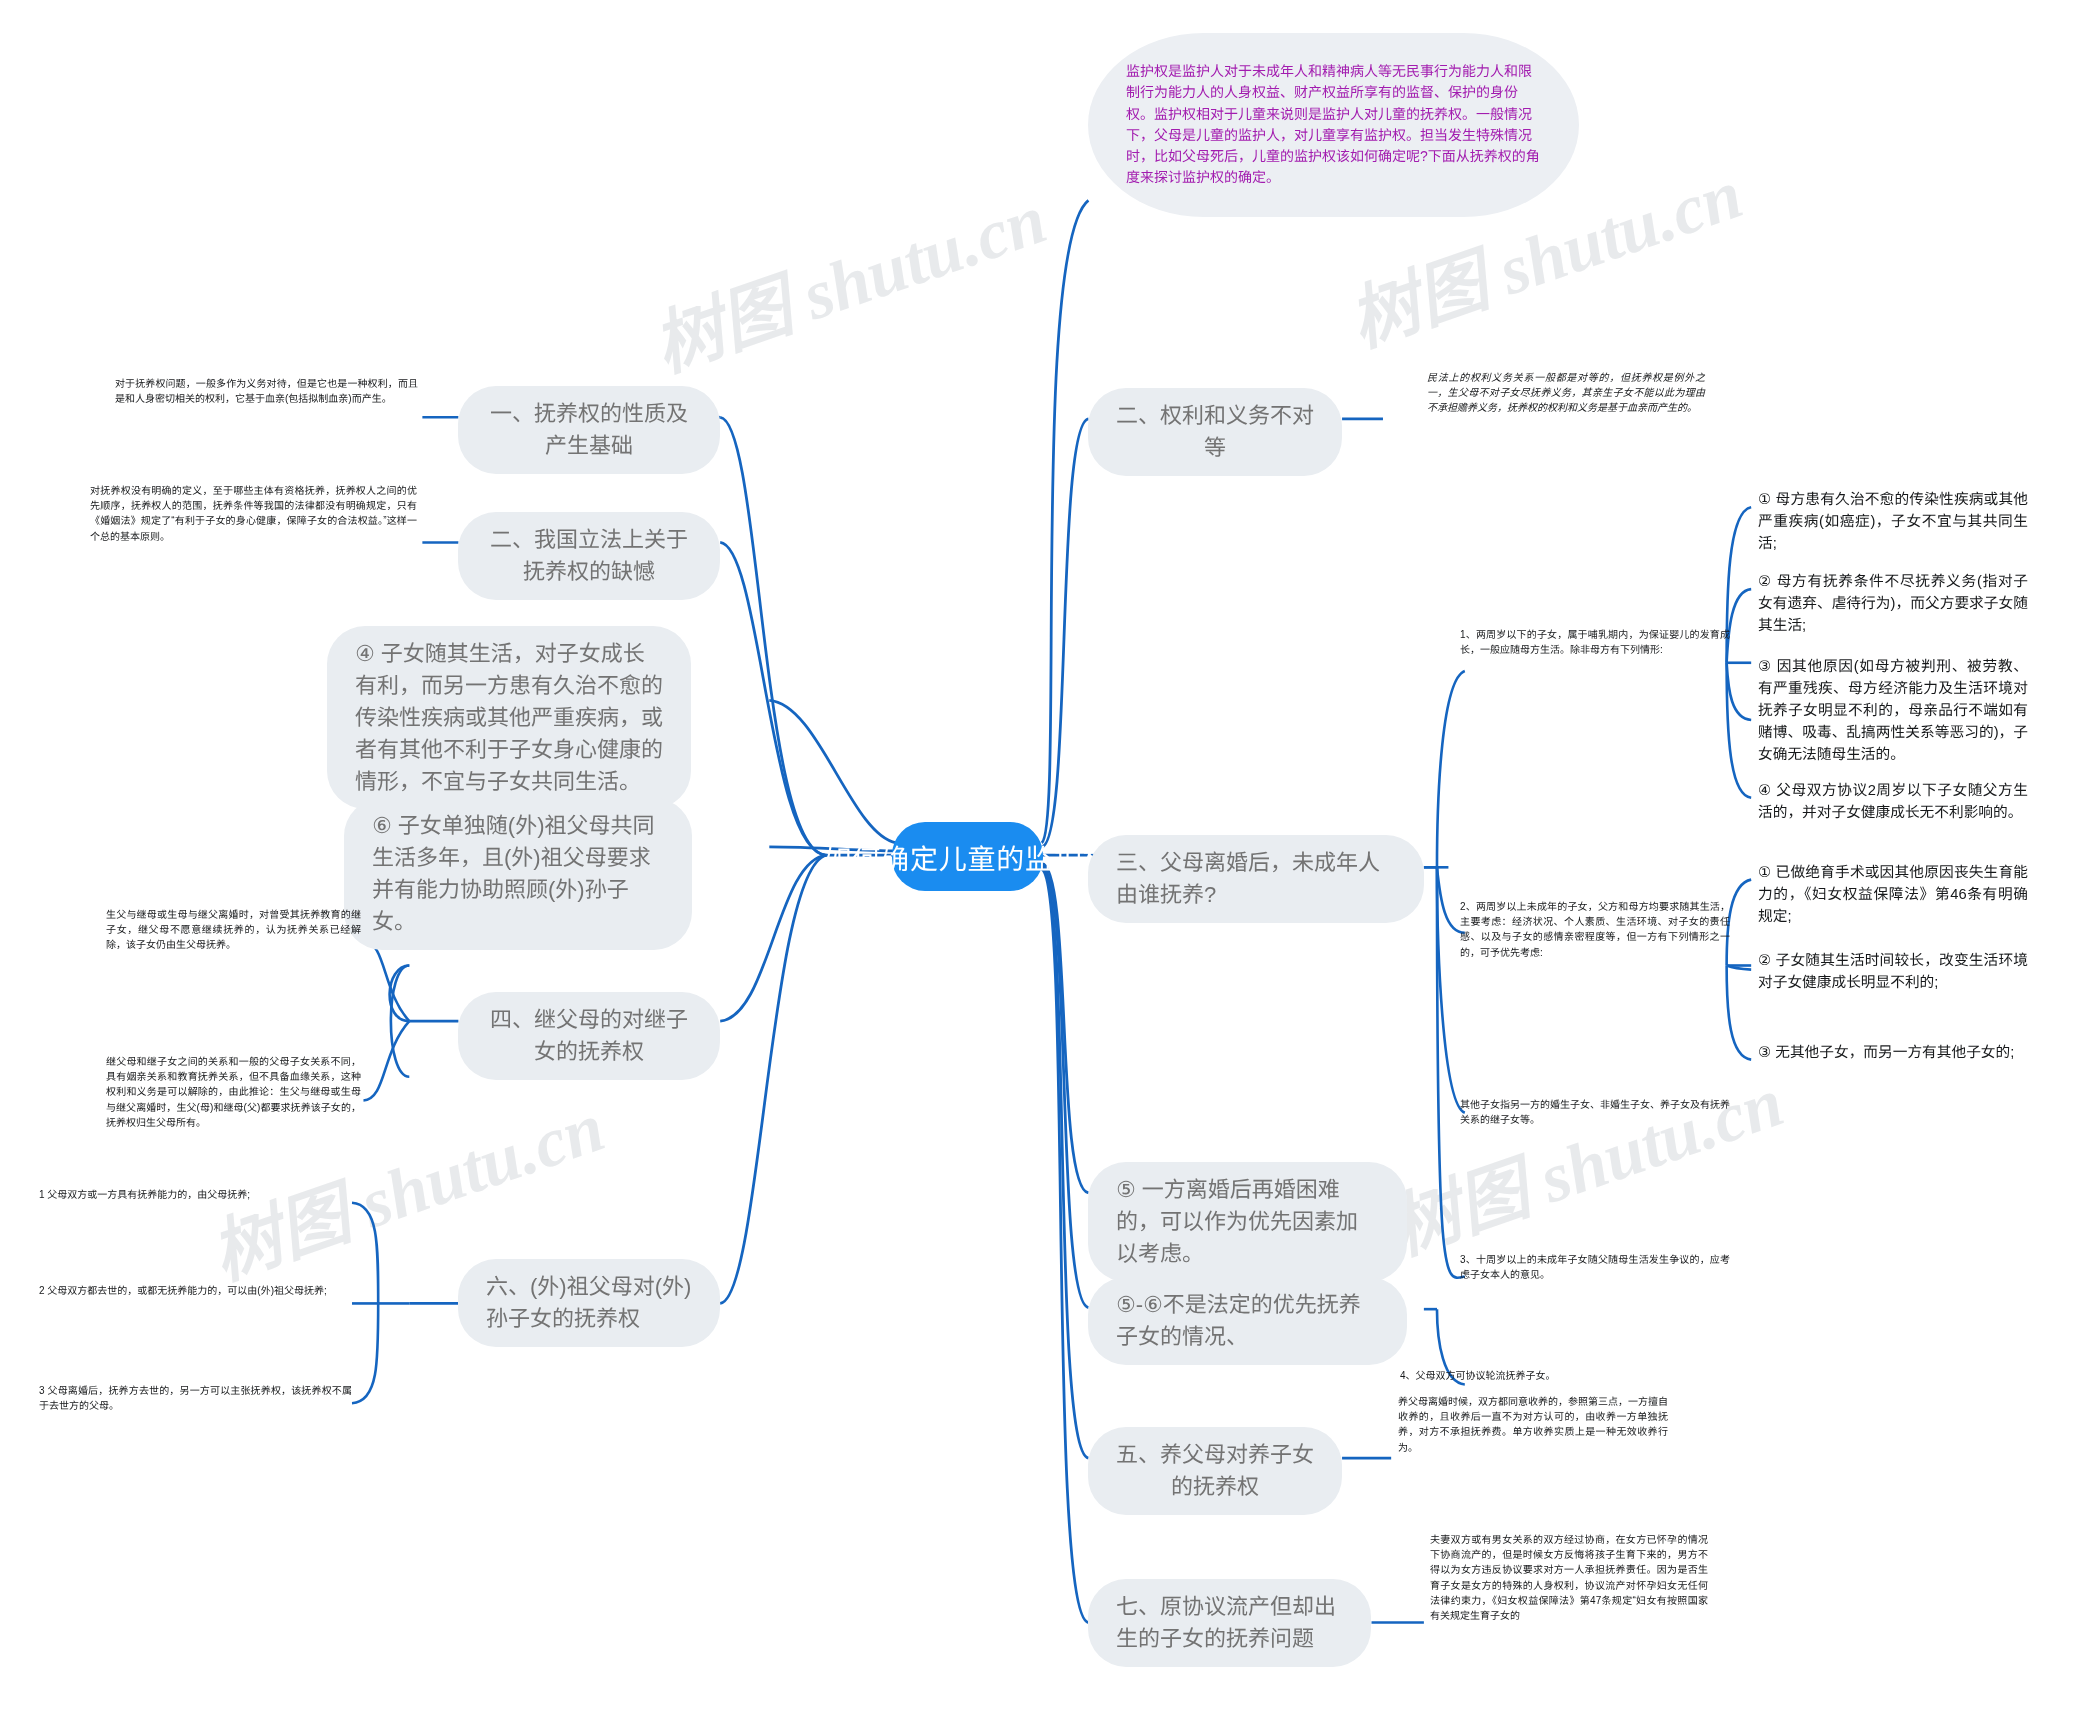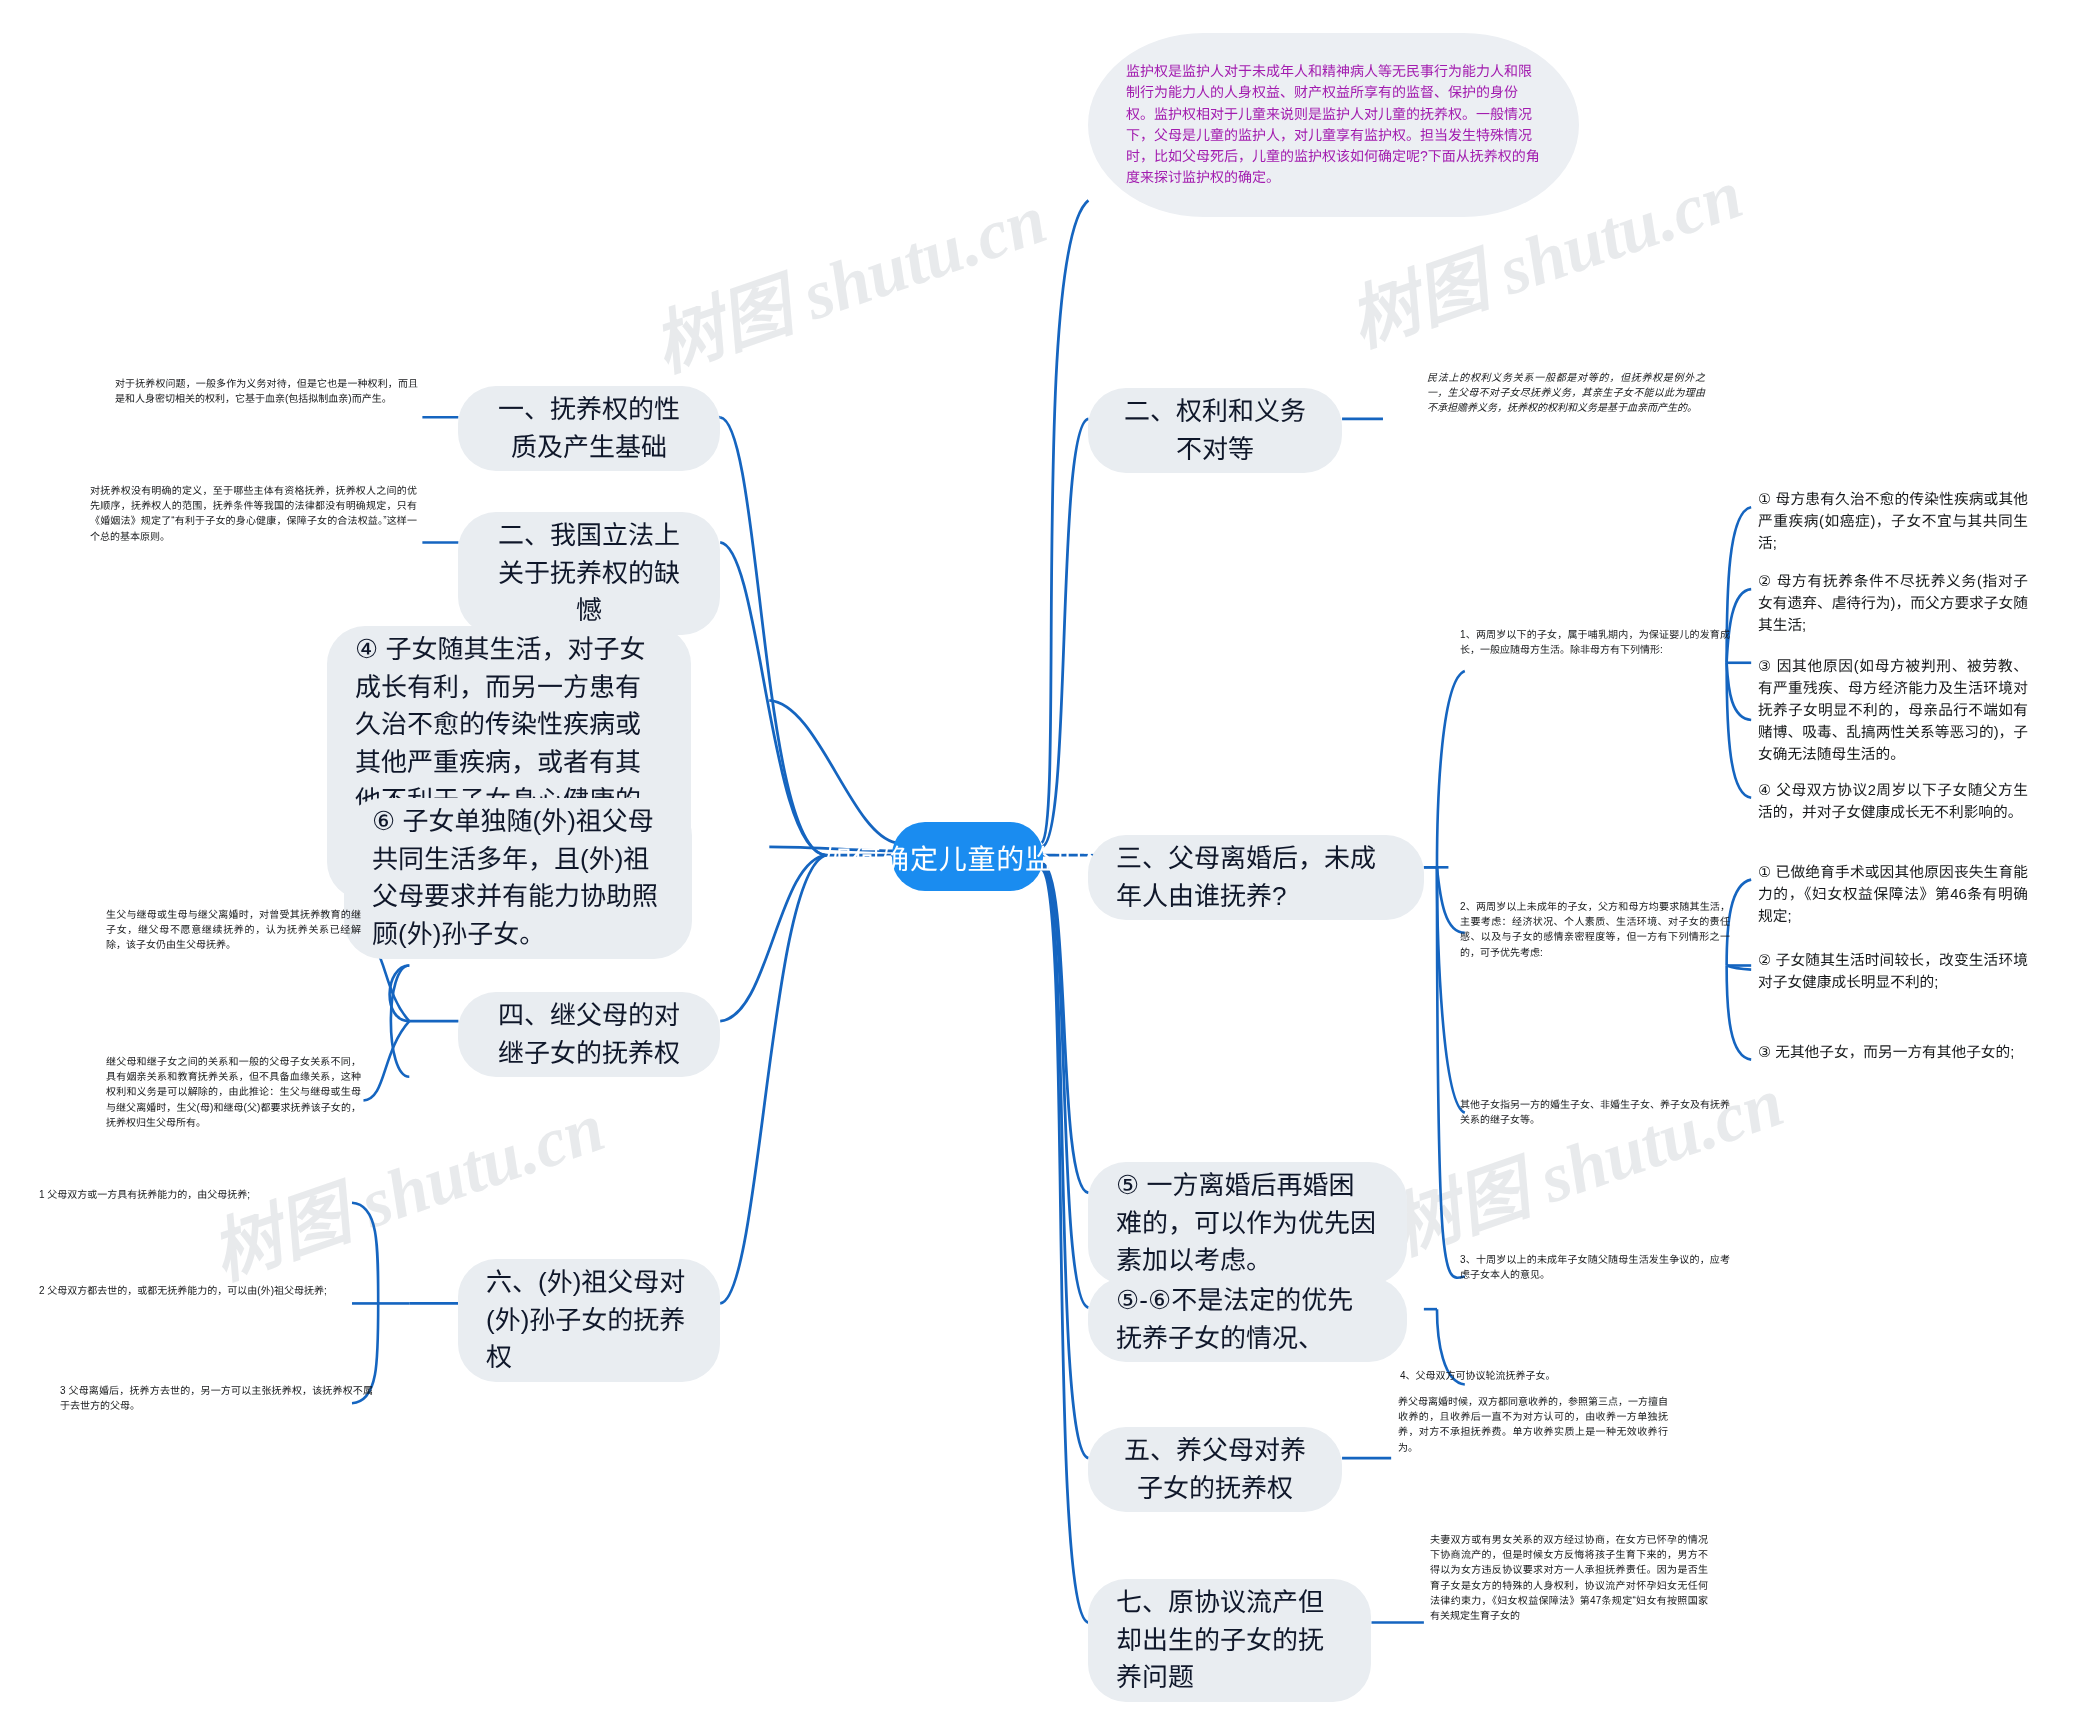--- a/index.html
+++ b/index.html
@@ -25,24 +25,24 @@
     font-size:28px;
     letter-spacing:0.8px;
     padding:14.7px 28px;
     white-space:nowrap;
     box-shadow:0 0 0 0 transparent;
   }
 
   
   .pill{
     background:#e9edf1;
-    color:#0f172a;
+    color:#737373;
     border-radius:38px;
-    padding:5px 28px;
-    font-size:26px;
+    padding:12px 28px;
+    font-size:22px;
     line-height:1.45;
   }
 
   
   .text{
     color:#16181a;
     font-size:10px;
     line-height:1.52;
     background:transparent;
   }
@@ -184,21 +184,21 @@
 
   <div class="node pill" style="left:344px;top:798px;width:348px;">⑥ 子女单独随(外)祖父母共同生活多年，且(外)祖父母要求并有能力协助照顾(外)孙子女。</div>
 
   <div class="node pill" style="left:458px;top:992px;width:262px;text-align:center;">四、继父母的对继子女的抚养权</div>
   <div class="node text" style="left:106px;top:907px;width:255px;text-align:justify;">生父与继母或生母与继父离婚时，对曾受其抚养教育的继子女，继父母不愿意继续抚养的，认为抚养关系已经解除，该子女仍由生父母抚养。</div>
   <div class="node text" style="left:106px;top:1054px;width:255px;text-align:justify;">继父母和继子女之间的关系和一般的父母子女关系不同，具有姻亲关系和教育抚养关系，但不具备血缘关系，这种权利和义务是可以解除的，由此推论：生父与继母或生母与继父离婚时，生父(母)和继母(父)都要求抚养该子女的，抚养权归生父母所有。</div>
 
   <div class="node pill" style="left:458px;top:1259px;width:262px;">六、(外)祖父母对(外)孙子女的抚养权</div>
   <div class="node text" style="left:39px;top:1187px;width:304px;text-align:justify;">1  父母双方或一方具有抚养能力的，由父母抚养;</div>
   <div class="node text" style="left:39px;top:1283px;width:304px;text-align:justify;">2  父母双方都去世的，或都无抚养能力的，可以由(外)祖父母抚养;</div>
-  <div class="node text" style="left:39px;top:1383px;width:313px;text-align:justify;margin-left:21px;">3  父母离婚后，抚养方去世的，另一方可以主张抚养权，该抚养权不属于去世方的父母。</div>
+  <div class="node text" style="left:39px;top:1383px;width:313px;text-align:justify;">3  父母离婚后，抚养方去世的，另一方可以主张抚养权，该抚养权不属于去世方的父母。</div>
 
   <div class="node pill" style="left:1088px;top:388px;width:254px;text-align:center;">二、权利和义务不对等</div>
   <div class="node text" style="left:1427px;top:370px;width:278px;text-align:justify;font-style:italic;">民法上的权利义务关系一般都是对等的，但抚养权是例外之一，生父母不对子女尽抚养义务，其亲生子女不能以此为理由不承担赡养义务，抚养权的权利和义务是基于血亲而产生的。</div>
 
   <div class="node pill" style="left:1088px;top:835px;width:336px;">三、父母离婚后，未成年人由谁抚养?</div>
 
   <div class="node text" style="left:1460px;top:627px;width:270px;text-align:justify;">1、两周岁以下的子女，属于哺乳期内，为保证婴儿的发育成长，一般应随母方生活。除非母方有下列情形:</div>
   <div class="node text tight" style="left:1758px;top:488px;width:270px;text-align:justify;">① 母方患有久治不愈的传染性疾病或其他严重疾病(如癌症)，子女不宜与其共同生活;</div>
   <div class="node text tight" style="left:1758px;top:570px;width:270px;text-align:justify;">② 母方有抚养条件不尽抚养义务(指对子女有遗弃、虐待行为)，而父方要求子女随其生活;</div>
   <div class="node text tight" style="left:1758px;top:655px;width:270px;text-align:justify;">③ 因其他原因(如母方被判刑、被劳教、有严重残疾、母方经济能力及生活环境对抚养子女明显不利的，母亲品行不端如有赌博、吸毒、乱搞两性关系等恶习的)，子女确无法随母生活的。</div>

